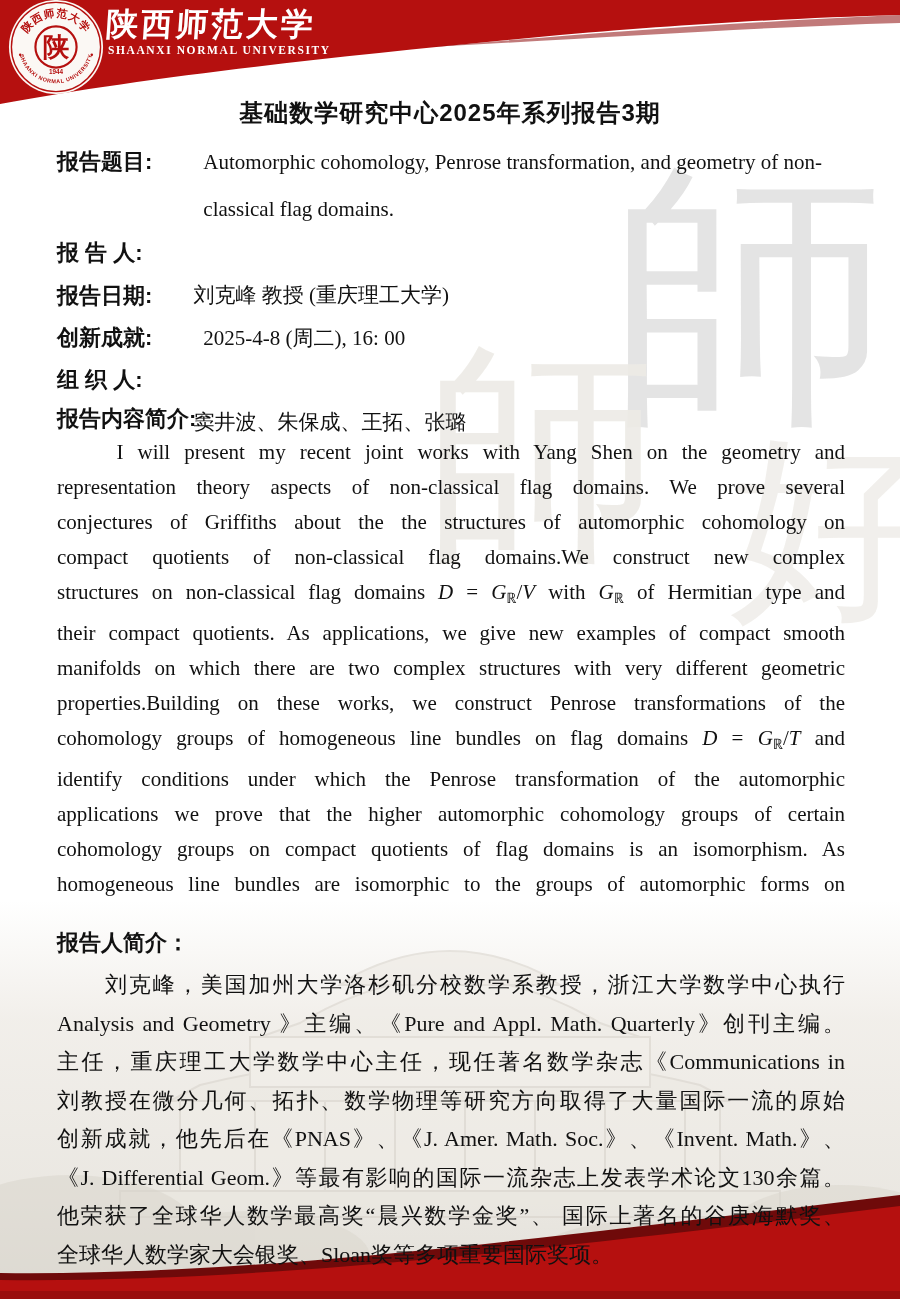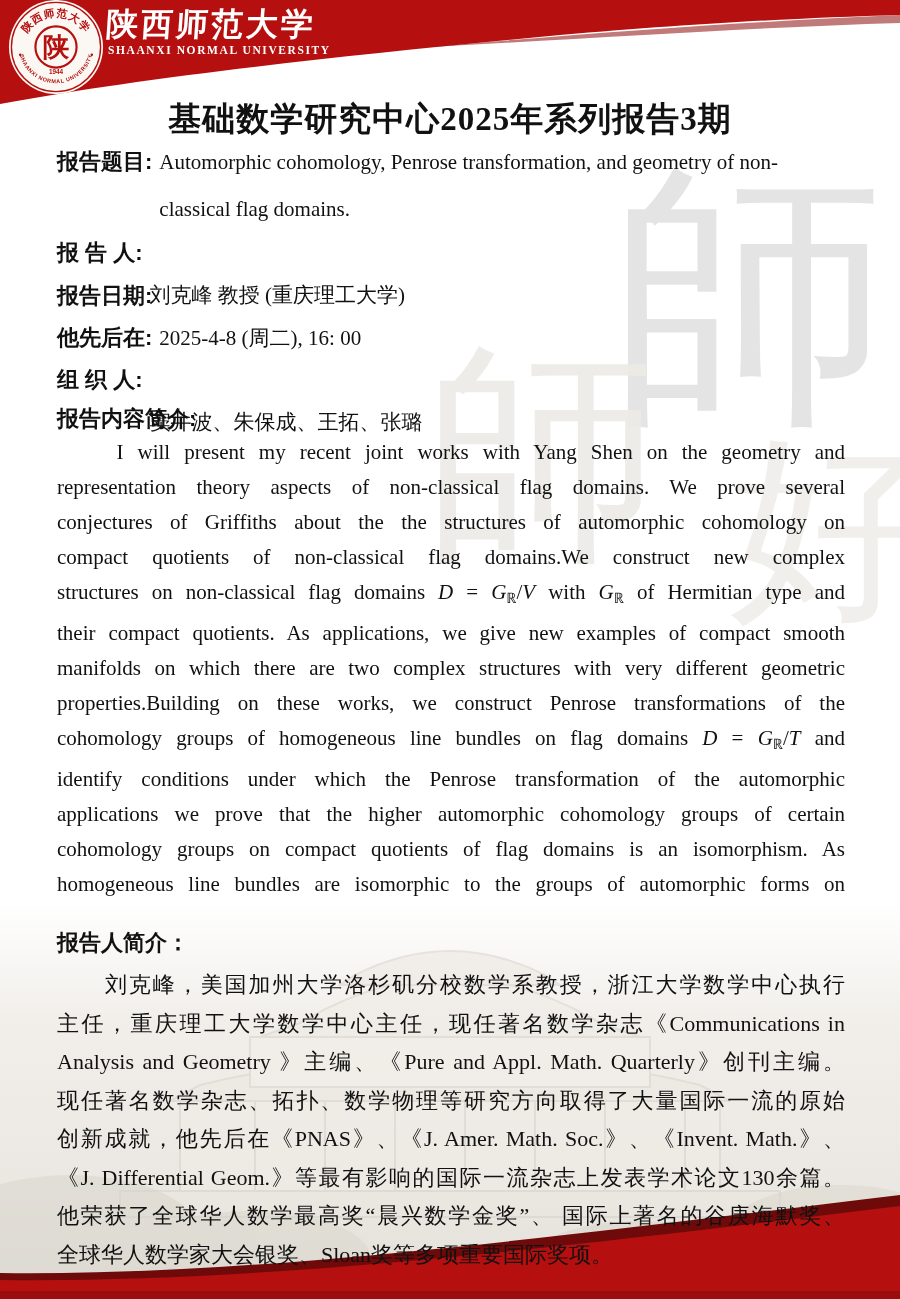--- a/index.html
+++ b/index.html
@@ -34,24 +34,24 @@
     background:linear-gradient(180deg, rgba(243,241,237,0) 0%, rgba(240,237,232,.9) 30%, rgba(233,230,224,.95) 75%, rgba(226,223,216,1) 100%);
   }
   .building-svg { position:absolute; left:0; top:905px; z-index:0; }
 
   
   .footer-svg { position:absolute; left:0; bottom:0; z-index:1; }
 
   
   .title {
     position:absolute; top:97px; left:0; width:100%; z-index:2;
-    text-align:center; font-size:33px; font-weight:bold; letter-spacing:1px;
-    font-family:Liberation Serif, serif;
+    text-align:center; font-size:24px; font-weight:bold; letter-spacing:1px;
+    font-family:Liberation Sans, sans-serif;
   }
-  .row { position:absolute; left:57px; width:790px; display:flex; align-items:flex-start; z-index:2; }
+  .row { position:absolute; left:57px; width:790px; display:flex; align-items:flex-start; z-index:2;gap:44px; }
   .row .lbl {
     flex:0 0 auto; font-family:"Liberation Sans", sans-serif; font-weight:bold;
     font-size:22px; white-space:nowrap; line-height:30px;
   }
   .row .val { font-size:21px; margin-left:7px; line-height:30px;margin-top:42px; }
   .row-topic { top:147px; }
   .row-topic .val { width:662px; line-height:47px; margin-top:-8px; }
   .row-speaker    { top:238px; }
   .row-date       { top:281px; }
   .row-venue      { top:323px; }
@@ -139,21 +139,21 @@
   </div>
   <div class="row row-speaker">
     <span class="lbl">报 告 人:</span>
     <span class="val">刘克峰 教授 (重庆理工大学)</span>
   </div>
   <div class="row row-date">
     <span class="lbl">报告日期:</span>
     <span class="val">2025-4-8 (周二), 16: 00</span>
   </div>
   <div class="row row-venue">
-    <span class="lbl">他先后在:</span>
+    <span class="lbl">创新成就:</span>
   </div>
   <div class="row row-organizers">
     <span class="lbl">组 织 人:</span>
     <span class="val">窦井波、朱保成、王拓、张璐</span>
   </div>
 
   <div class="sec-heading h-abstract">报告内容简介:</div>
   <div class="para para-abstract">
       <div class="aline">　　I will present my recent joint works with Yang Shen on the geometry and</div>
       <div class="aline">representation theory aspects of non-classical flag domains. We prove several</div>
@@ -166,23 +166,23 @@
       <div class="aline">cohomology groups of homogeneous line bundles on flag domains <i>D</i> = <i>G</i><sub>ℝ</sub>/<i>T</i> and</div>
       <div class="aline">identify conditions under which the Penrose transformation of the automorphic</div>
       <div class="aline">applications we prove that the higher automorphic cohomology groups of certain</div>
       <div class="aline">cohomology groups on compact quotients of flag domains is an isomorphism. As</div>
       <div class="aline">homogeneous line bundles are isomorphic to the groups of automorphic forms on</div>
     </div>
 
   <div class="sec-heading h-bio">报告人简介：</div>
   <div class="para para-bio">
       <div class="bline">　　刘克峰，美国加州大学洛杉矶分校数学系教授，浙江大学数学中心执行</div>
+      <div class="bline">Analysis and Geometry 》主编、《Pure and Appl. Math. Quarterly》创刊主编。</div>
       <div class="bline">主任，重庆理工大学数学中心主任，现任著名数学杂志《Communications in</div>
-      <div class="bline">Analysis and Geometry 》主编、《Pure and Appl. Math. Quarterly》创刊主编。</div>
-      <div class="bline">现任著名数学杂志、拓扑、数学物理等研究方向取得了大量国际一流的原始</div>
+      <div class="bline">刘教授在微分几何、拓扑、数学物理等研究方向取得了大量国际一流的原始</div>
       <div class="bline">创新成就，他先后在《PNAS》、《J. Amer. Math. Soc.》、《Invent. Math.》、</div>
       <div class="bline">《J. Differential Geom.》等最有影响的国际一流杂志上发表学术论文130余篇。</div>
       <div class="bline">他荣获了全球华人数学最高奖“晨兴数学金奖”、 国际上著名的谷庚海默奖、</div>
       <div class="bline para-last">全球华人数学家大会银奖、Sloan奖等多项重要国际奖项。</div>
     </div>
 
   <svg class="footer-svg" width="900" height="170" viewBox="0 0 900 170">
     <path d="M0,144 C250,147 520,112 900,66 L900,80 C520,124 250,156 0,152 Z" fill="#6f0a0a"></path>
     <path d="M0,151 C260,154 540,121 900,77 L900,170 L0,170 Z" fill="#b5100f"></path>
     <rect x="0" y="162" width="900" height="8" fill="#8f0d0d" opacity="0.7"></rect>

